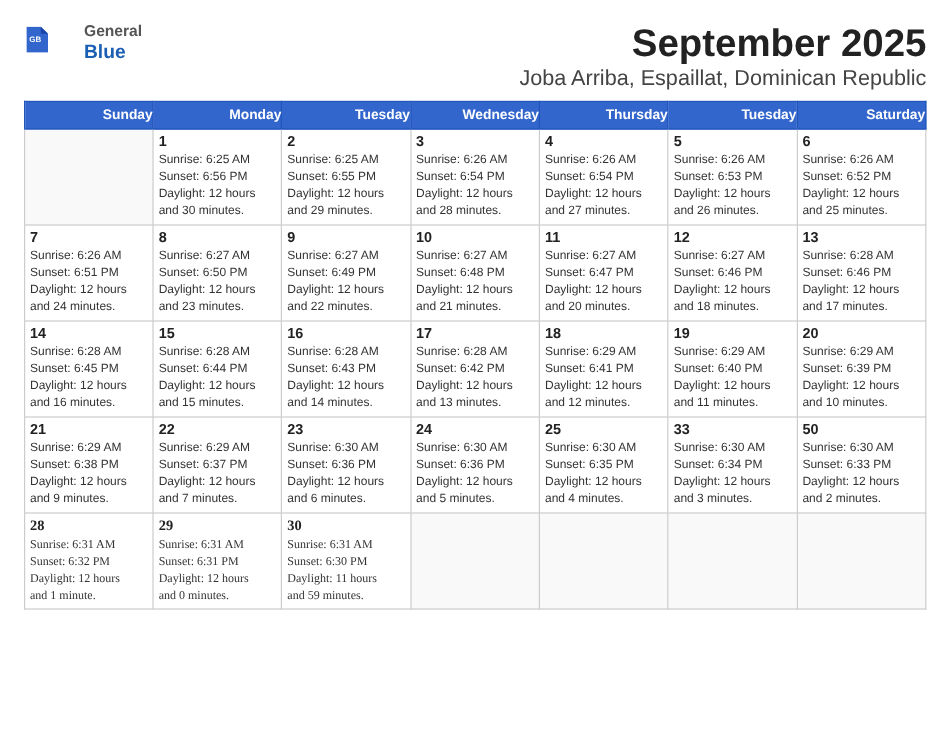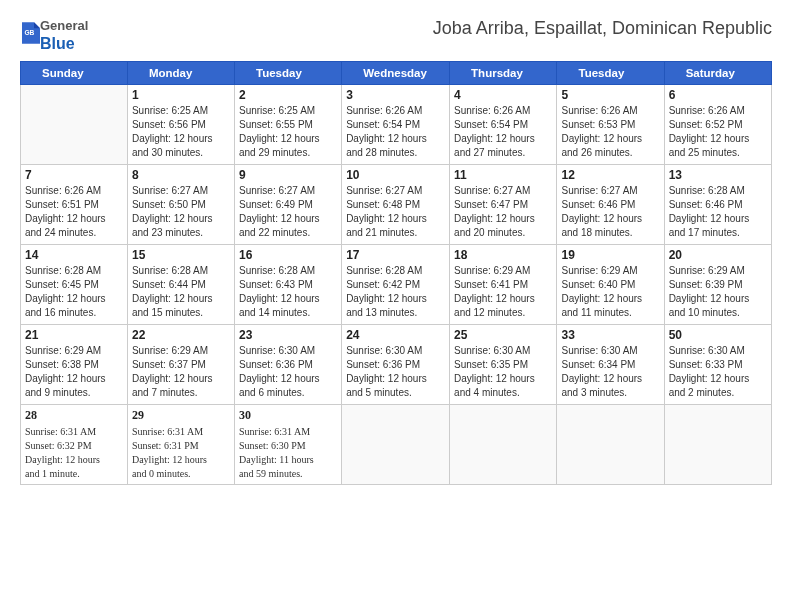--- a/index.html
+++ b/index.html
@@ -25,20 +25,21 @@
     .logo {
       display: flex;
       align-items: center;
     }
     .logo-text {
       display: flex;
       flex-direction: column;
       font-size: 13px;
       font-weight: bold;
       line-height: 1.2;
+      padding-left: 30px;
     }
     .logo-general { color: #555; font-size: 13px; }
     .logo-blue { color: #1a5fb4; font-size: 16px; }
     .logo-icon {
       width: 18px;
       height: 22px;
       margin-left: 2px;
     }
     .title-block {
       text-align: right;
@@ -55,23 +56,23 @@
     .calendar {
       width: 100%;
       border-collapse: collapse;
       border: 1px solid #ccc;
     }
     .calendar th {
       background: #3366cc;
       color: #fff;
       font-size: 11.5px;
       font-weight: bold;
-      padding: 5px 21px;
+      padding: 5px 0;
       border: 1px solid #2255bb;
-      text-align: left;
+      text-align: right;
     }
     .calendar td {
       border: 1px solid #ccc;
       vertical-align: top;
       padding: 3px 4px;
       width: 108px;
       height: 80px;
     }
     .day-num {
       font-size: 12px;
@@ -105,20 +106,21 @@
           <polygon points="20,0 30,10 20,10" fill="#1a44aa"></polygon>
           <text x="4" y="22" font-size="11" fill="white" font-family="Arial" font-weight="bold">GB</text>
         </svg>
       </div>
       <div class="logo-text">
         <span class="logo-general">General</span>
         <span class="logo-blue">Blue</span>
       </div>
     </div>
     <div class="title-block">
+      <div class="month-title">September 2025</div>
       <div class="location">Joba Arriba, Espaillat, Dominican Republic</div>
     </div>
   </div>
 
   <table class="calendar">
     <thead>
       <tr>
         <th>Sunday</th>
         <th>Monday</th>
         <th>Tuesday</th>

